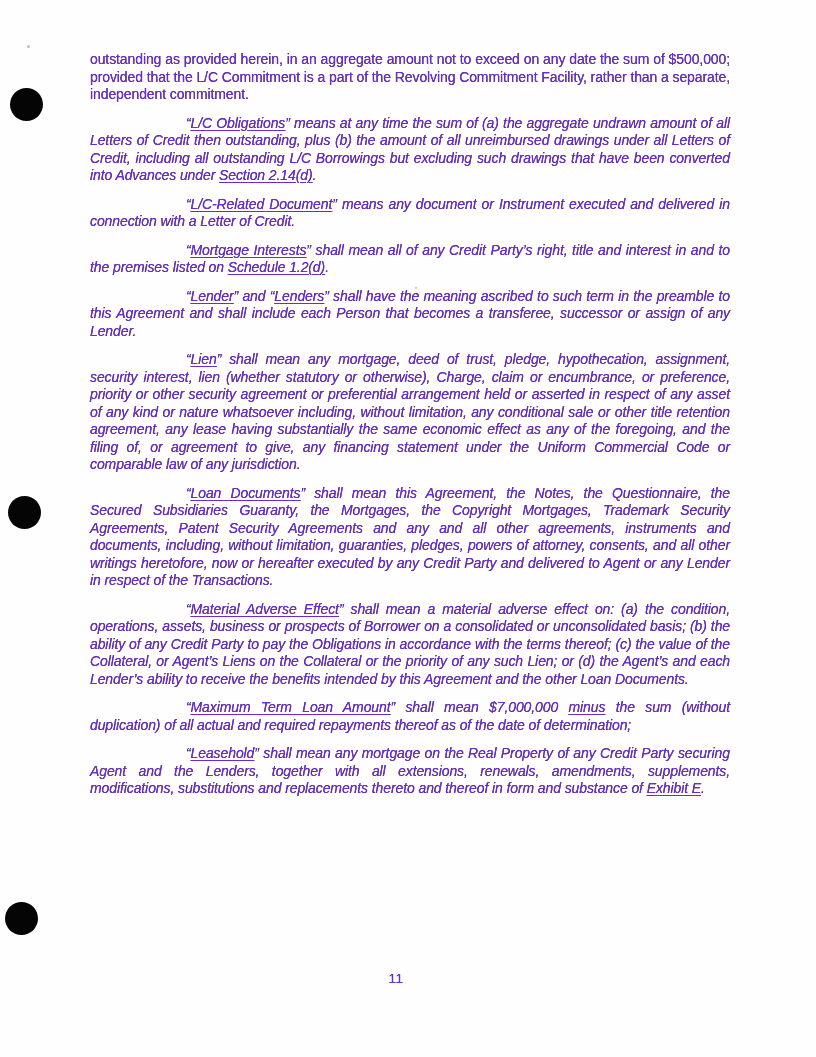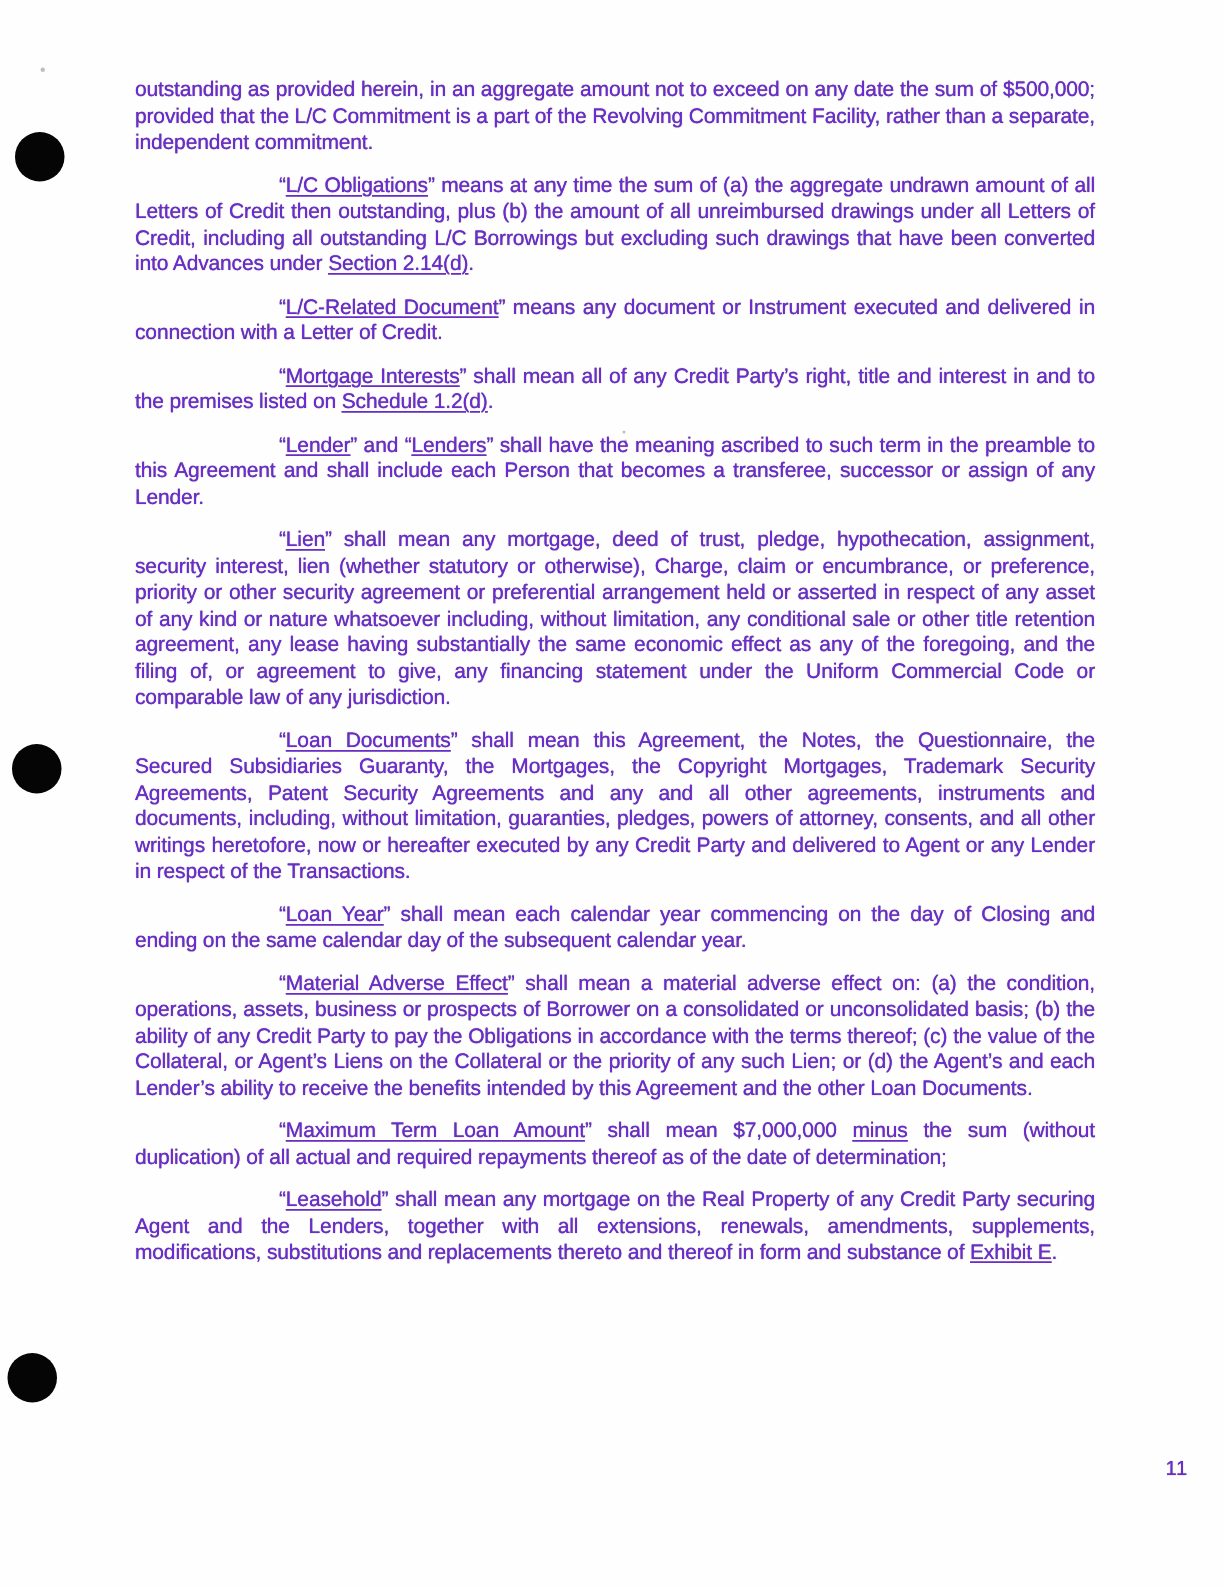--- a/index.html
+++ b/index.html
@@ -42,32 +42,32 @@
     left: 90px;
     top: 51px;
     width: 640px;
     font-size: 14px;
     line-height: 17.5px;
     letter-spacing: -0.1px;
     text-align: justify;
     text-shadow: 0 0 0.6px rgba(0,0,0,0.75);
   }
   .para { margin: 0 0 11px 0; }
-  .para.indent { text-indent: 96px; }
+  .para.indent { text-indent: 96px; font-style: italic; }
   .uline {
     text-decoration: underline;
     text-decoration-thickness: 1px;
     text-underline-offset: 2px;
   }
   .page-number {
     position: absolute;
     left: 0;
     top: 971px;
     width: 792px;
-    text-align: right;
+    text-align: center;
     font-size: 13.5px;
     letter-spacing: 0.5px;
     text-shadow: 0 0 0.6px rgba(0,0,0,0.75);
   }
 </style>
 </head>
 <body>
 
 <div class="page">
   <div class="hole hole-top"></div>
@@ -80,20 +80,19 @@
   <div class="speck speck-d"></div>
 
   <div class="doc-body" id="doc-body">
       <p class="para"><span>outstanding as provided herein, in an aggregate amount not to exceed on any date the sum of $500,000; provided that the L/C Commitment is a part of the Revolving Commitment Facility, rather than a separate, independent commitment.</span></p>
       <p class="para indent"><span>“</span><span class="uline">L/C Obligations</span><span>” means at any time the sum of (a) the aggregate undrawn amount of all Letters of Credit then outstanding, plus (b) the amount of all unreimbursed drawings under all Letters of Credit, including all outstanding L/C Borrowings but excluding such drawings that have been converted into Advances under </span><span class="uline">Section 2.14(d)</span><span>.</span></p>
       <p class="para indent"><span>“</span><span class="uline">L/C-Related Document</span><span>” means any document or Instrument executed and delivered in connection with a Letter of Credit.</span></p>
       <p class="para indent"><span>“</span><span class="uline">Mortgage Interests</span><span>” shall mean all of any Credit Party’s right, title and interest in and to the premises listed on </span><span class="uline">Schedule 1.2(d)</span><span>.</span></p>
       <p class="para indent"><span>“</span><span class="uline">Lender</span><span>” and “</span><span class="uline">Lenders</span><span>” shall have the meaning ascribed to such term in the preamble to this Agreement and shall include each Person that becomes a transferee, successor or assign of any Lender.</span></p>
       <p class="para indent"><span>“</span><span class="uline">Lien</span><span>” shall mean any mortgage, deed of trust, pledge, hypothecation, assignment, security interest, lien (whether statutory or otherwise), Charge, claim or encumbrance, or preference, priority or other security agreement or preferential arrangement held or asserted in respect of any asset of any kind or nature whatsoever including, without limitation, any conditional sale or other title retention agreement, any lease having substantially the same economic effect as any of the foregoing, and the filing of, or agreement to give, any financing statement under the Uniform Commercial Code or comparable law of any jurisdiction.</span></p>
       <p class="para indent"><span>“</span><span class="uline">Loan Documents</span><span>” shall mean this Agreement, the Notes, the Questionnaire, the Secured Subsidiaries Guaranty, the Mortgages, the Copyright Mortgages, Trademark Security Agreements, Patent Security Agreements and any and all other agreements, instruments and documents, including, without limitation, guaranties, pledges, powers of attorney, consents, and all other writings heretofore, now or hereafter executed by any Credit Party and delivered to Agent or any Lender in respect of the Transactions.</span></p>
-      <p class="para indent"><span>“</span><span class="uline">Loan Year</span><span>” shall mean each calendar year commencing on the day of Closing and ending on the same calendar day of the subsequent calendar year.</span></p>
       <p class="para indent"><span>“</span><span class="uline">Material Adverse Effect</span><span>” shall mean a material adverse effect on: (a) the condition, operations, assets, business or prospects of Borrower on a consolidated or unconsolidated basis; (b) the ability of any Credit Party to pay the Obligations in accordance with the terms thereof; (c) the value of the Collateral, or Agent’s Liens on the Collateral or the priority of any such Lien; or (d) the Agent’s and each Lender’s ability to receive the benefits intended by this Agreement and the other Loan Documents.</span></p>
       <p class="para indent"><span>“</span><span class="uline">Maximum Term Loan Amount</span><span>” shall mean $7,000,000 </span><span class="uline">minus</span><span> the sum (without duplication) of all actual and required repayments thereof as of the date of determination;</span></p>
       <p class="para indent"><span>“</span><span class="uline">Leasehold</span><span>” shall mean any mortgage on the Real Property of any Credit Party securing Agent and the Lenders, together with all extensions, renewals, amendments, supplements, modifications, substitutions and replacements thereto and thereof in form and substance of </span><span class="uline">Exhibit E</span><span>.</span></p>
     </div>
 
   <div class="page-number">11</div>
 </div>
 
 </body></html>

